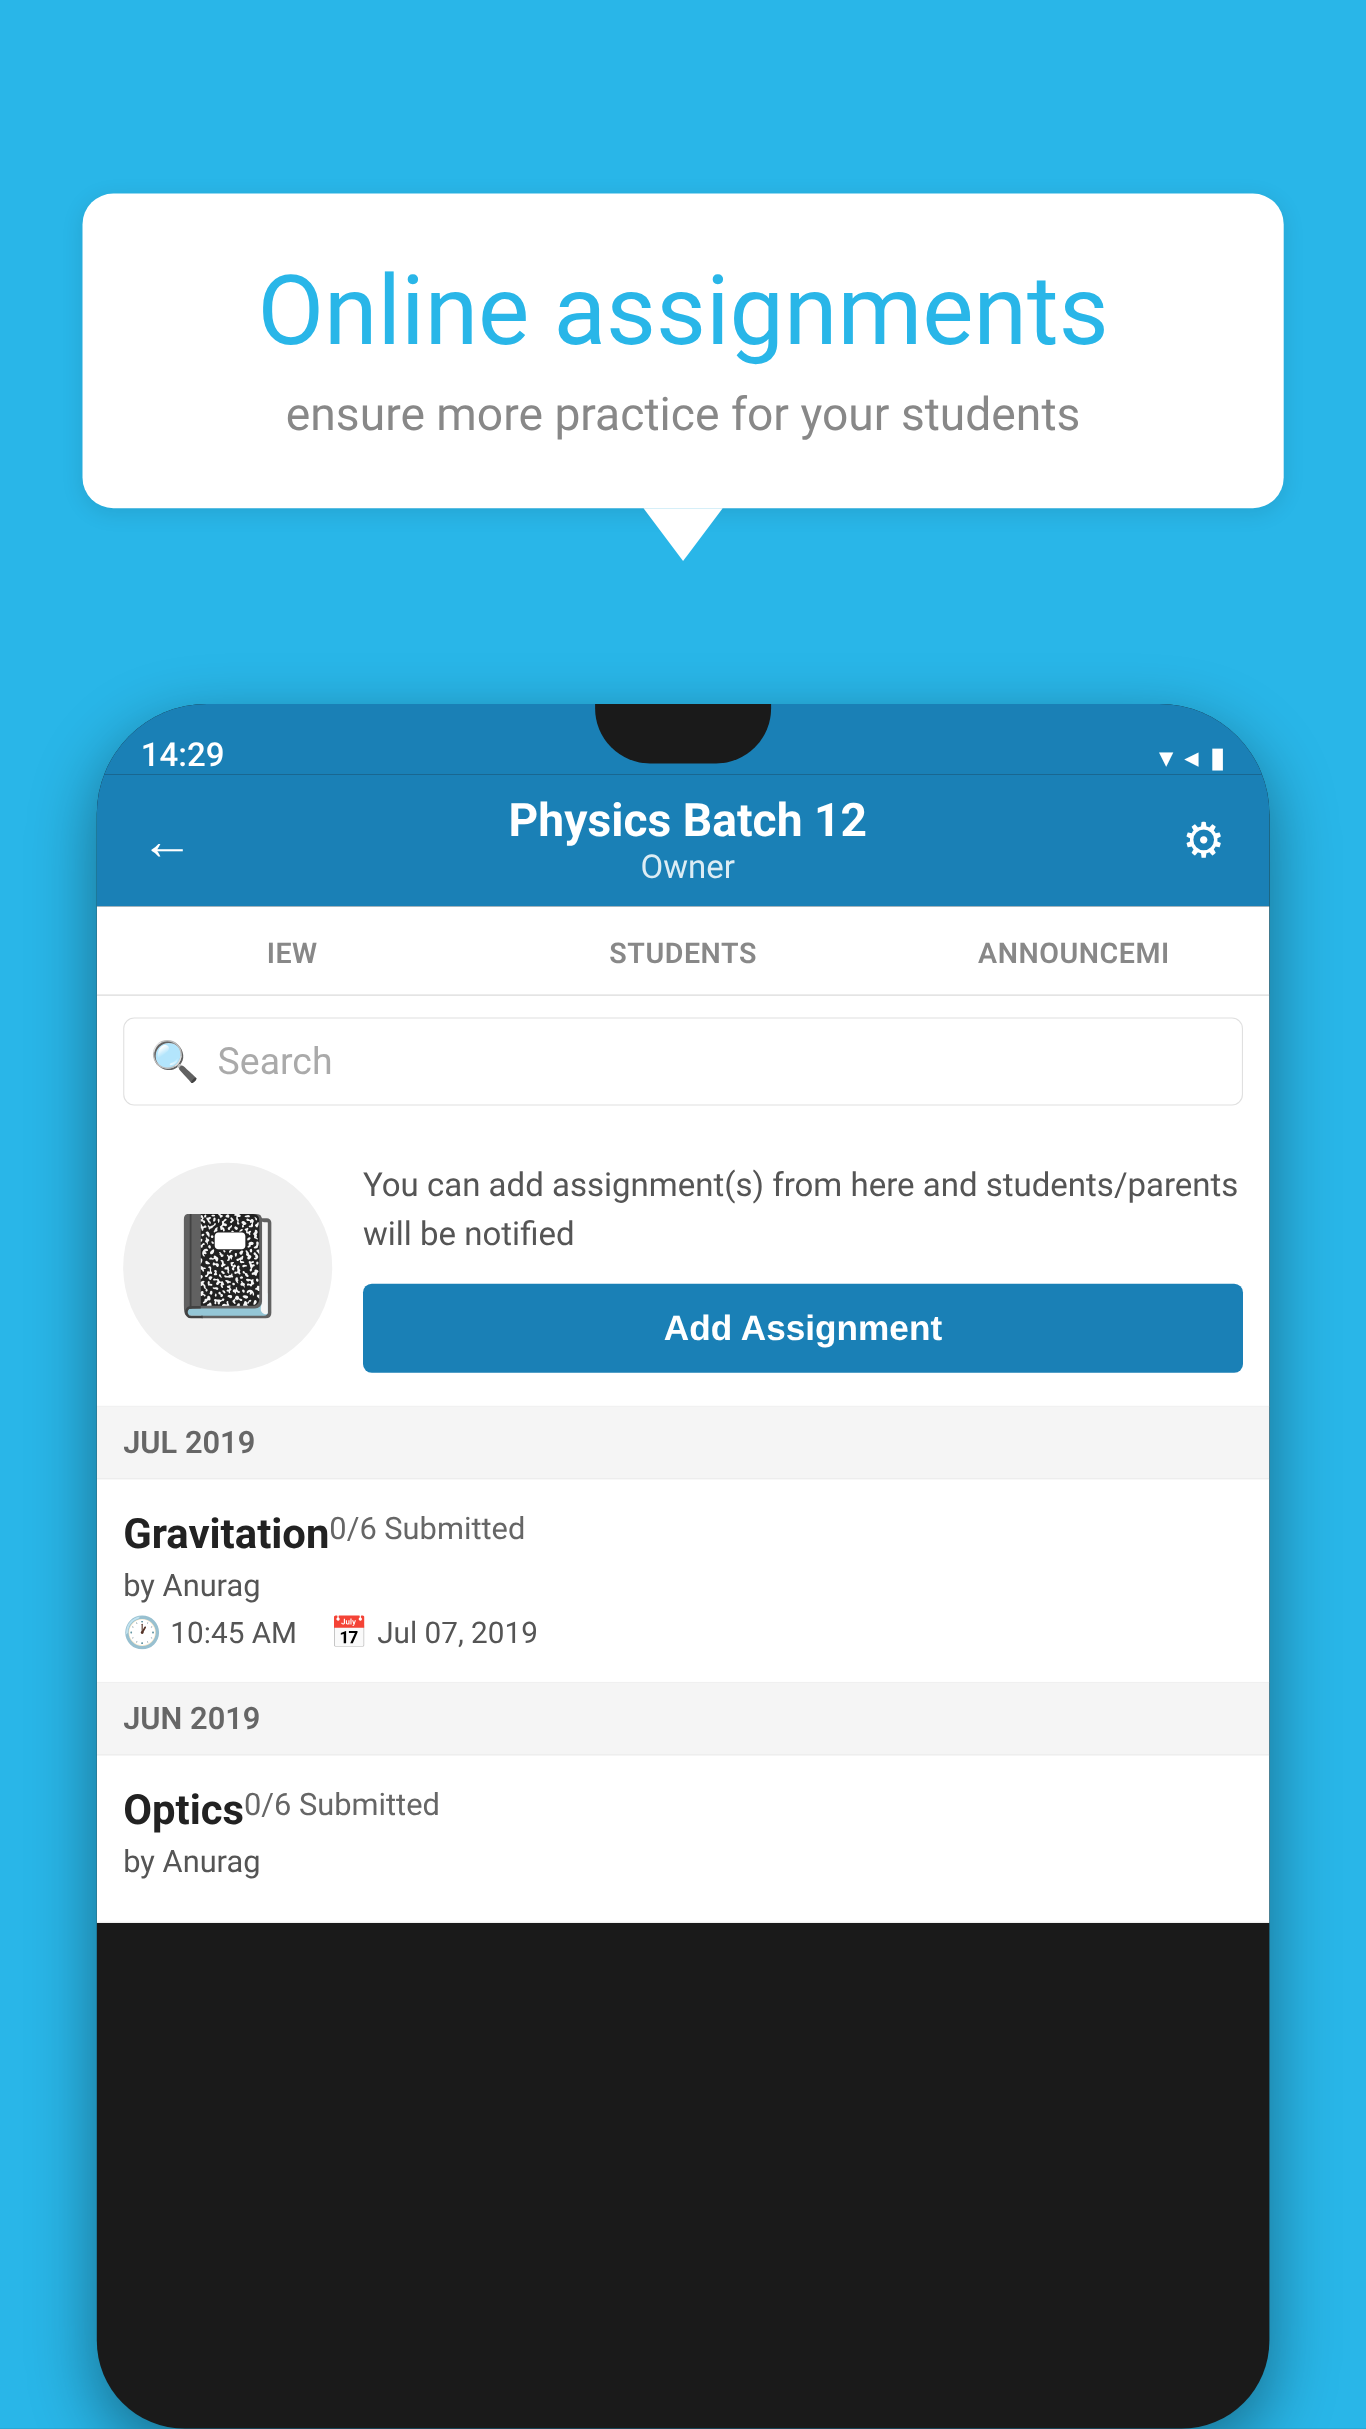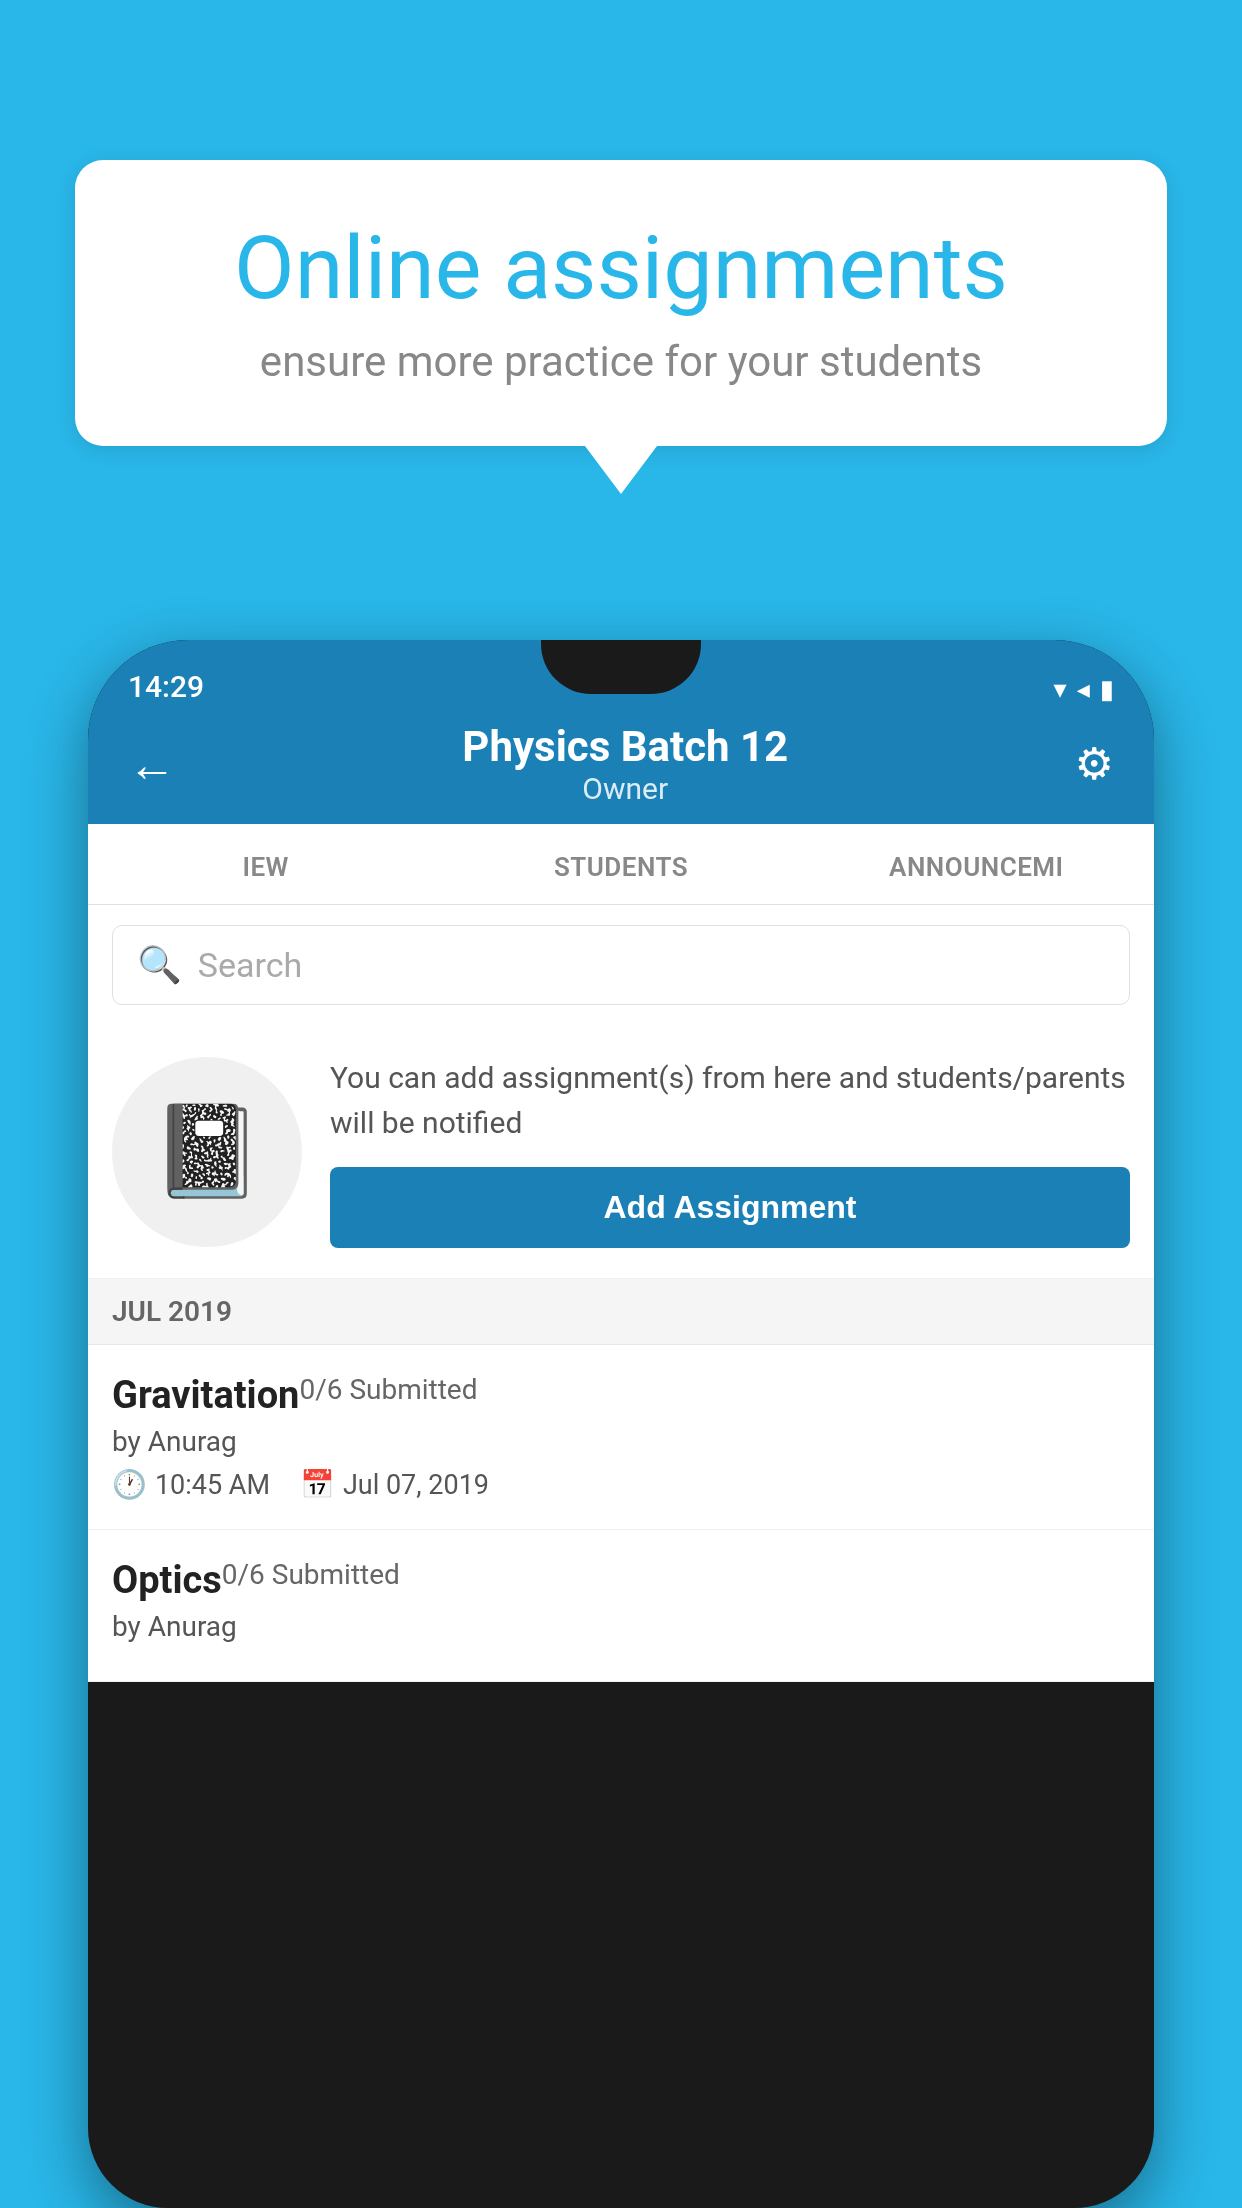--- a/index.html
+++ b/index.html
@@ -9,21 +9,21 @@
       height: 2208px;
       background-color: #29b6e8;
       font-family: 'Roboto', Arial, sans-serif;
       overflow: hidden;
       position: relative;
     }
 
     
     .speech-bubble-container {
       position: absolute;
-      top: 160px;
+      top: 176px;
       left: 75px;
       right: 75px;
       display: flex;
       flex-direction: column;
       align-items: center;
     }
 
     .speech-bubble {
       background: white;
       border-radius: 28px;
@@ -386,20 +386,21 @@
           <span class="meta-icon">🕐</span>
           <span>10:45 AM</span>
         </div>
         <div class="meta-item">
           <span class="meta-icon">📅</span>
           <span>Jul 07, 2019</span>
         </div>
       </div>
     </div>
 
+    <div class="section-header">JUN 2019</div>
     <div class="assignment-item">
       <div class="assignment-row1">
         <span class="assignment-name">Optics</span>
         <span class="assignment-submitted">0/6 Submitted</span>
       </div>
       <div class="assignment-by">by Anurag</div>
     </div>
 
   </div>
 </div>

